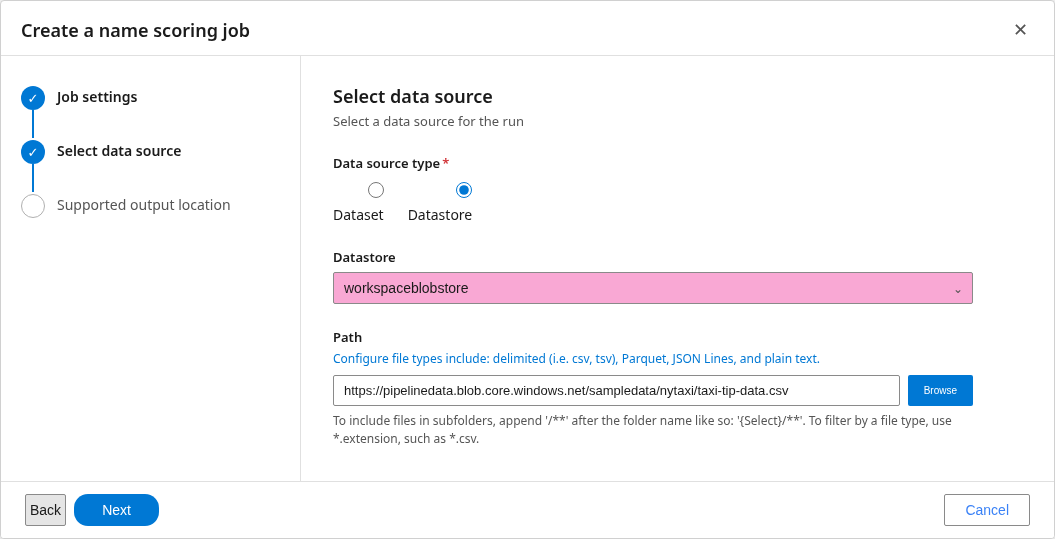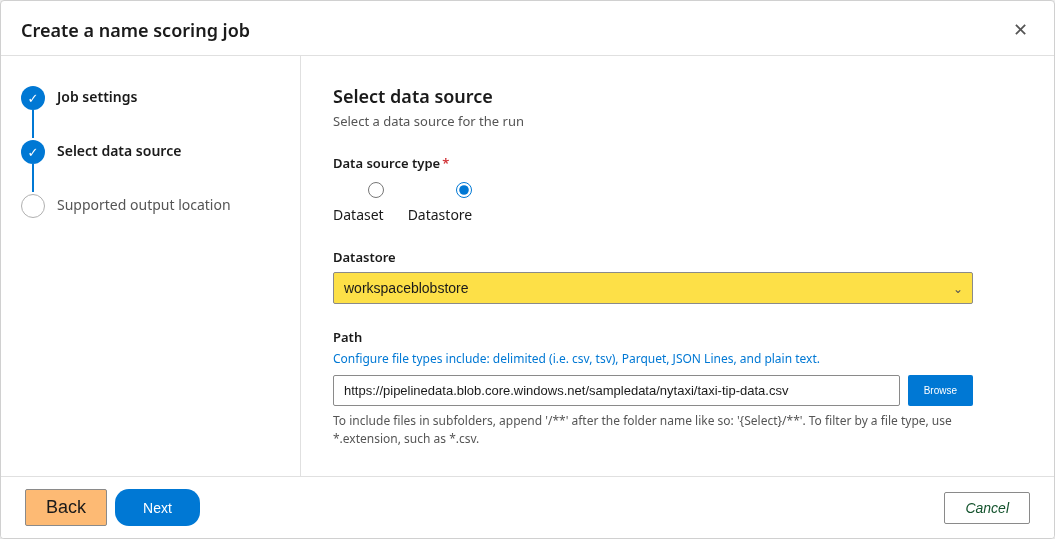--- a/index.html
+++ b/index.html
@@ -171,21 +171,21 @@
       width: 100%;
       max-width: 640px;
     }
     .dropdown-wrapper select {
       width: 100%;
       padding: 7px 32px 7px 10px;
       border: 1px solid #8a8a8a;
       border-radius: 2px;
       font-size: 14px;
       color: #1a1a1a;
-      background: #fde047;
+      background: #f9a8d4;
       appearance: none;
       -webkit-appearance: none;
       cursor: pointer;
     }
     .dropdown-arrow {
       position: absolute;
       right: 10px;
       top: 50%;
       transform: translateY(-50%);
       pointer-events: none;
@@ -244,46 +244,45 @@
       padding: 12px 24px;
       border-top: 1px solid #e0e0e0;
       flex-shrink: 0;
       background: #fff;
     }
     .footer-left {
       display: flex;
       gap: 8px;
     }
     .btn-back {
-      padding: 7px 20px;
-      background: #fdba74;
+      padding: 7px 4px;
+      background: #e5e5e5;
       color: #1a1a1a;
       border: 1px solid #8a8a8a;
       border-radius: 2px;
-      font-size: 18px;
+      font-size: 14px;
       cursor: pointer;
     }
     .btn-next {
       padding: 7px 28px;
       background: #0078d4;
       color: white;
       border: none;
       border-radius: 14px;
       font-size: 14px;
       cursor: pointer;
     }
     .btn-cancel {
       padding: 7px 20px;
       background: #fff;
-      color: #14532d;
+      color: #3b82f6;
       border: 1px solid #8a8a8a;
       border-radius: 2px;
       font-size: 14px;
       cursor: pointer;
-      font-style: italic;
     }
   </style>
 </head>
 <body>
 
 <div class="dialog">
 
   <div class="dialog-header">
     <span class="dialog-title">Create a name scoring job</span>
     <button class="close-btn">

